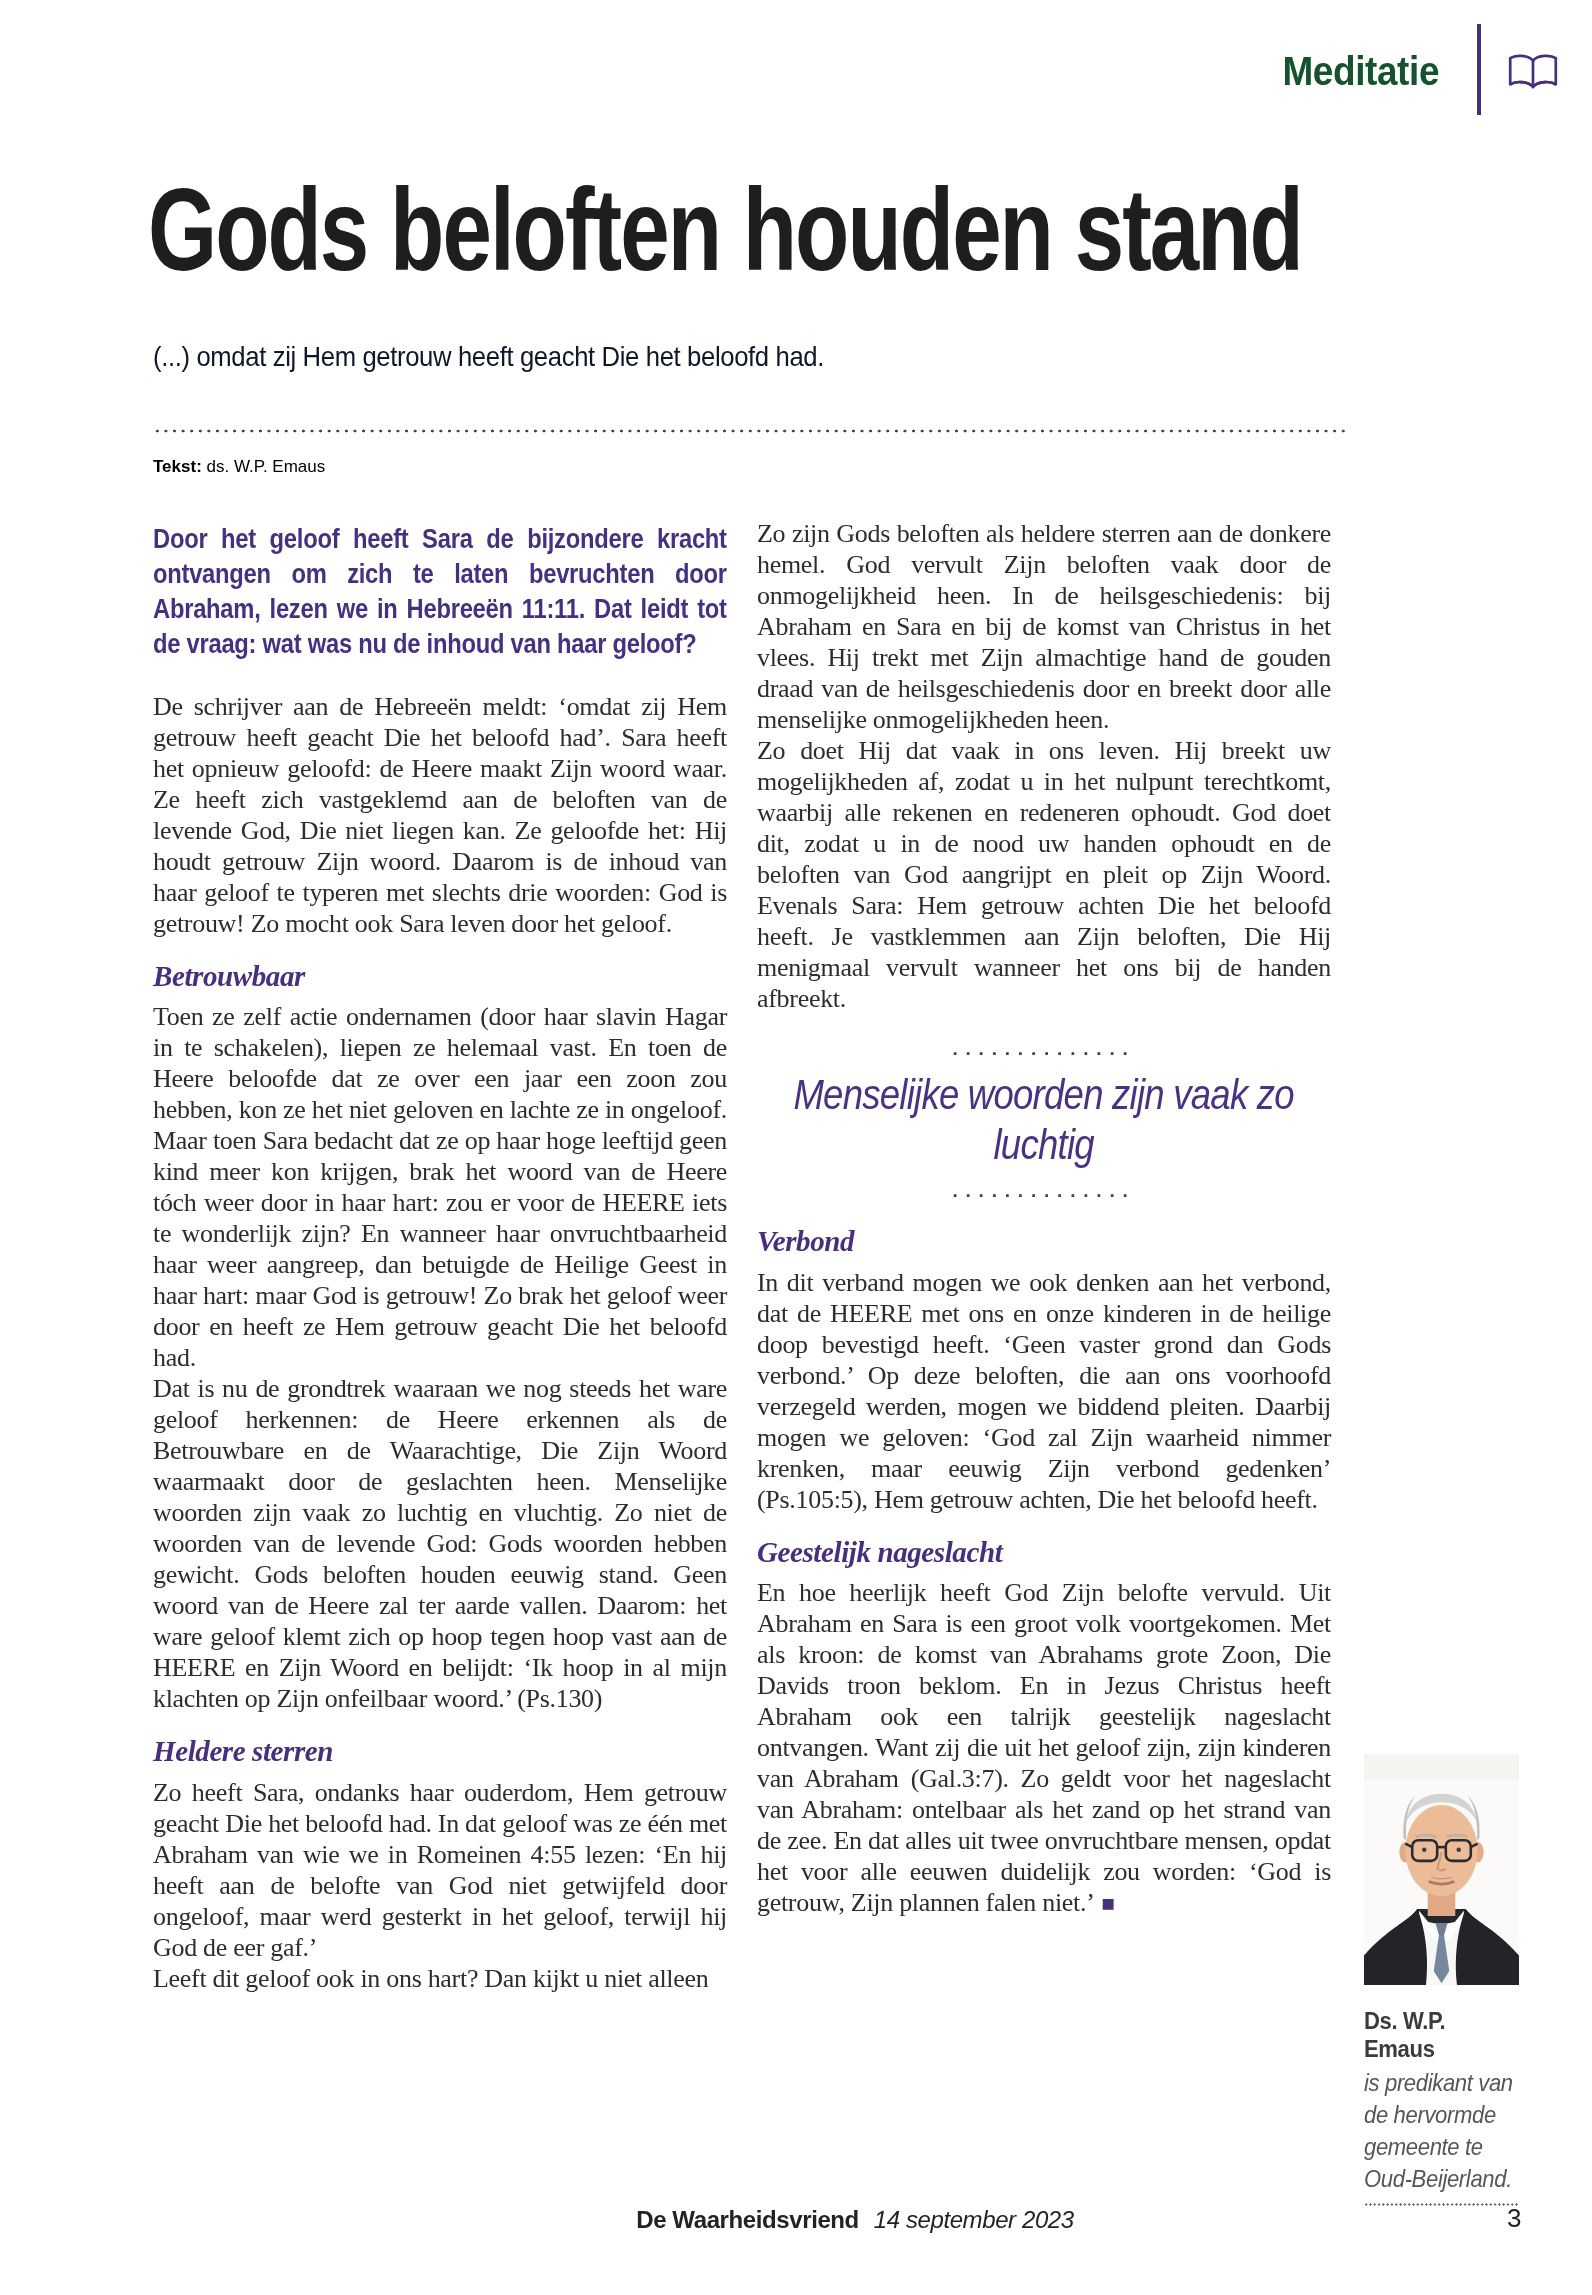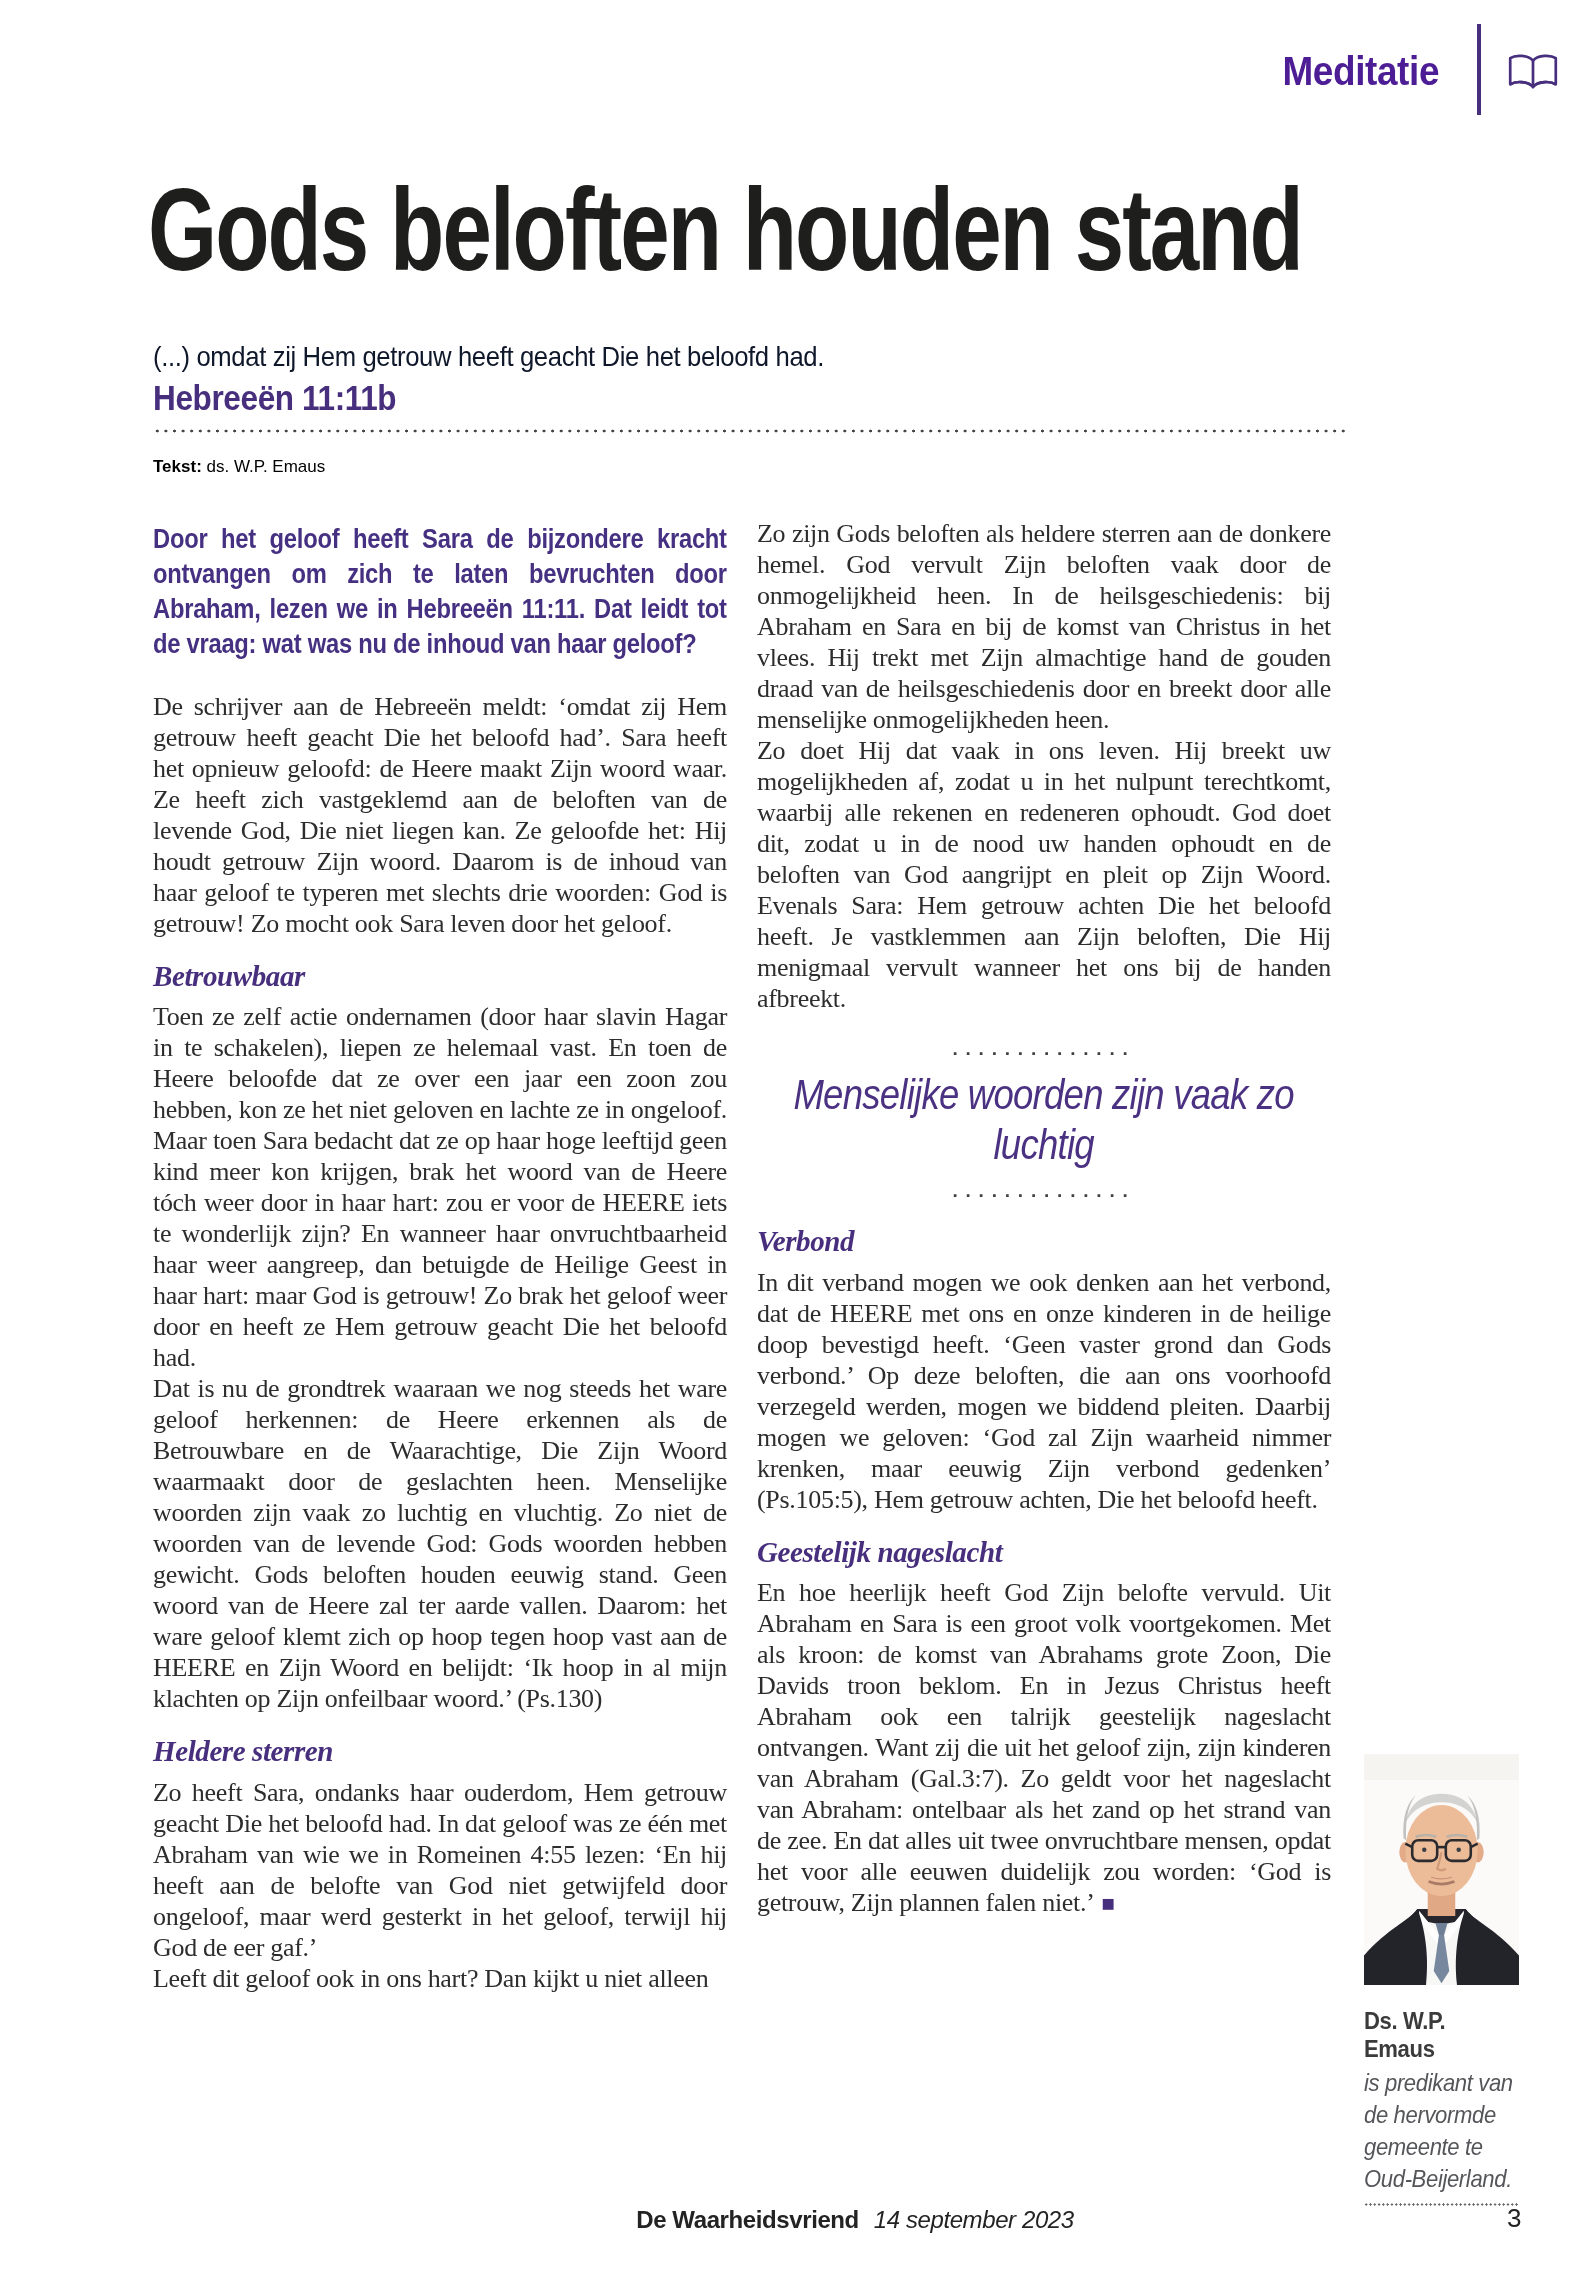--- a/index.html
+++ b/index.html
@@ -3,21 +3,21 @@
 <meta charset="utf-8">
 <style>
   html,body{margin:0;padding:0;background:#e8e8e8;}
   .page{
     position:relative;width:1592px;height:2295px;background:#ffffff;
     font-family:"Liberation Sans",sans-serif;color:#2d2d2d;overflow:hidden;
   }
   
   .kicker{
     position:absolute;top:48px;left:0;width:1439px;text-align:right;
-    font-size:41px;font-weight:bold;color:#4c1d95;letter-spacing:-0.4px;
+    font-size:41px;font-weight:bold;color:#14532d;letter-spacing:-0.4px;
   }
   .kicker-inner{display:inline-block;transform:scaleX(0.9);transform-origin:100% 50%;}
   .header-divider{
     position:absolute;left:1477px;top:24px;width:3.5px;height:91px;background:#472f7d;
   }
   .book-icon{position:absolute;left:1506px;top:52px;}
   
   .title{
     position:absolute;left:148px;top:169px;margin:0;width:1467px;
     font-size:117px;line-height:1.05;font-weight:bold;color:#1e1e1c;
@@ -115,23 +115,20 @@
       <path d="M5 38 C11 34 26 34 32 41 C38 34 53 34 59 38" stroke="#472f7d" stroke-width="3.2" fill="none"></path>
     </svg>
   </div>
 
   <h1 class="title">
     <span class="title-inner">Gods beloften houden stand</span>
   </h1>
 
   <div class="verse">
     <span class="verse-inner">(...) omdat zij Hem getrouw heeft geacht Die het beloofd had.</span>
-  </div>
-  <div class="verse-ref">
-    <span class="verse-inner">Hebreeën 11:11b</span>
   </div>
 
   <div class="dotted-rule"></div>
 
   <div class="byline">
     <b>Tekst:</b>
     <span>ds. W.P. Emaus</span>
   </div>
 
   <div class="columns">

